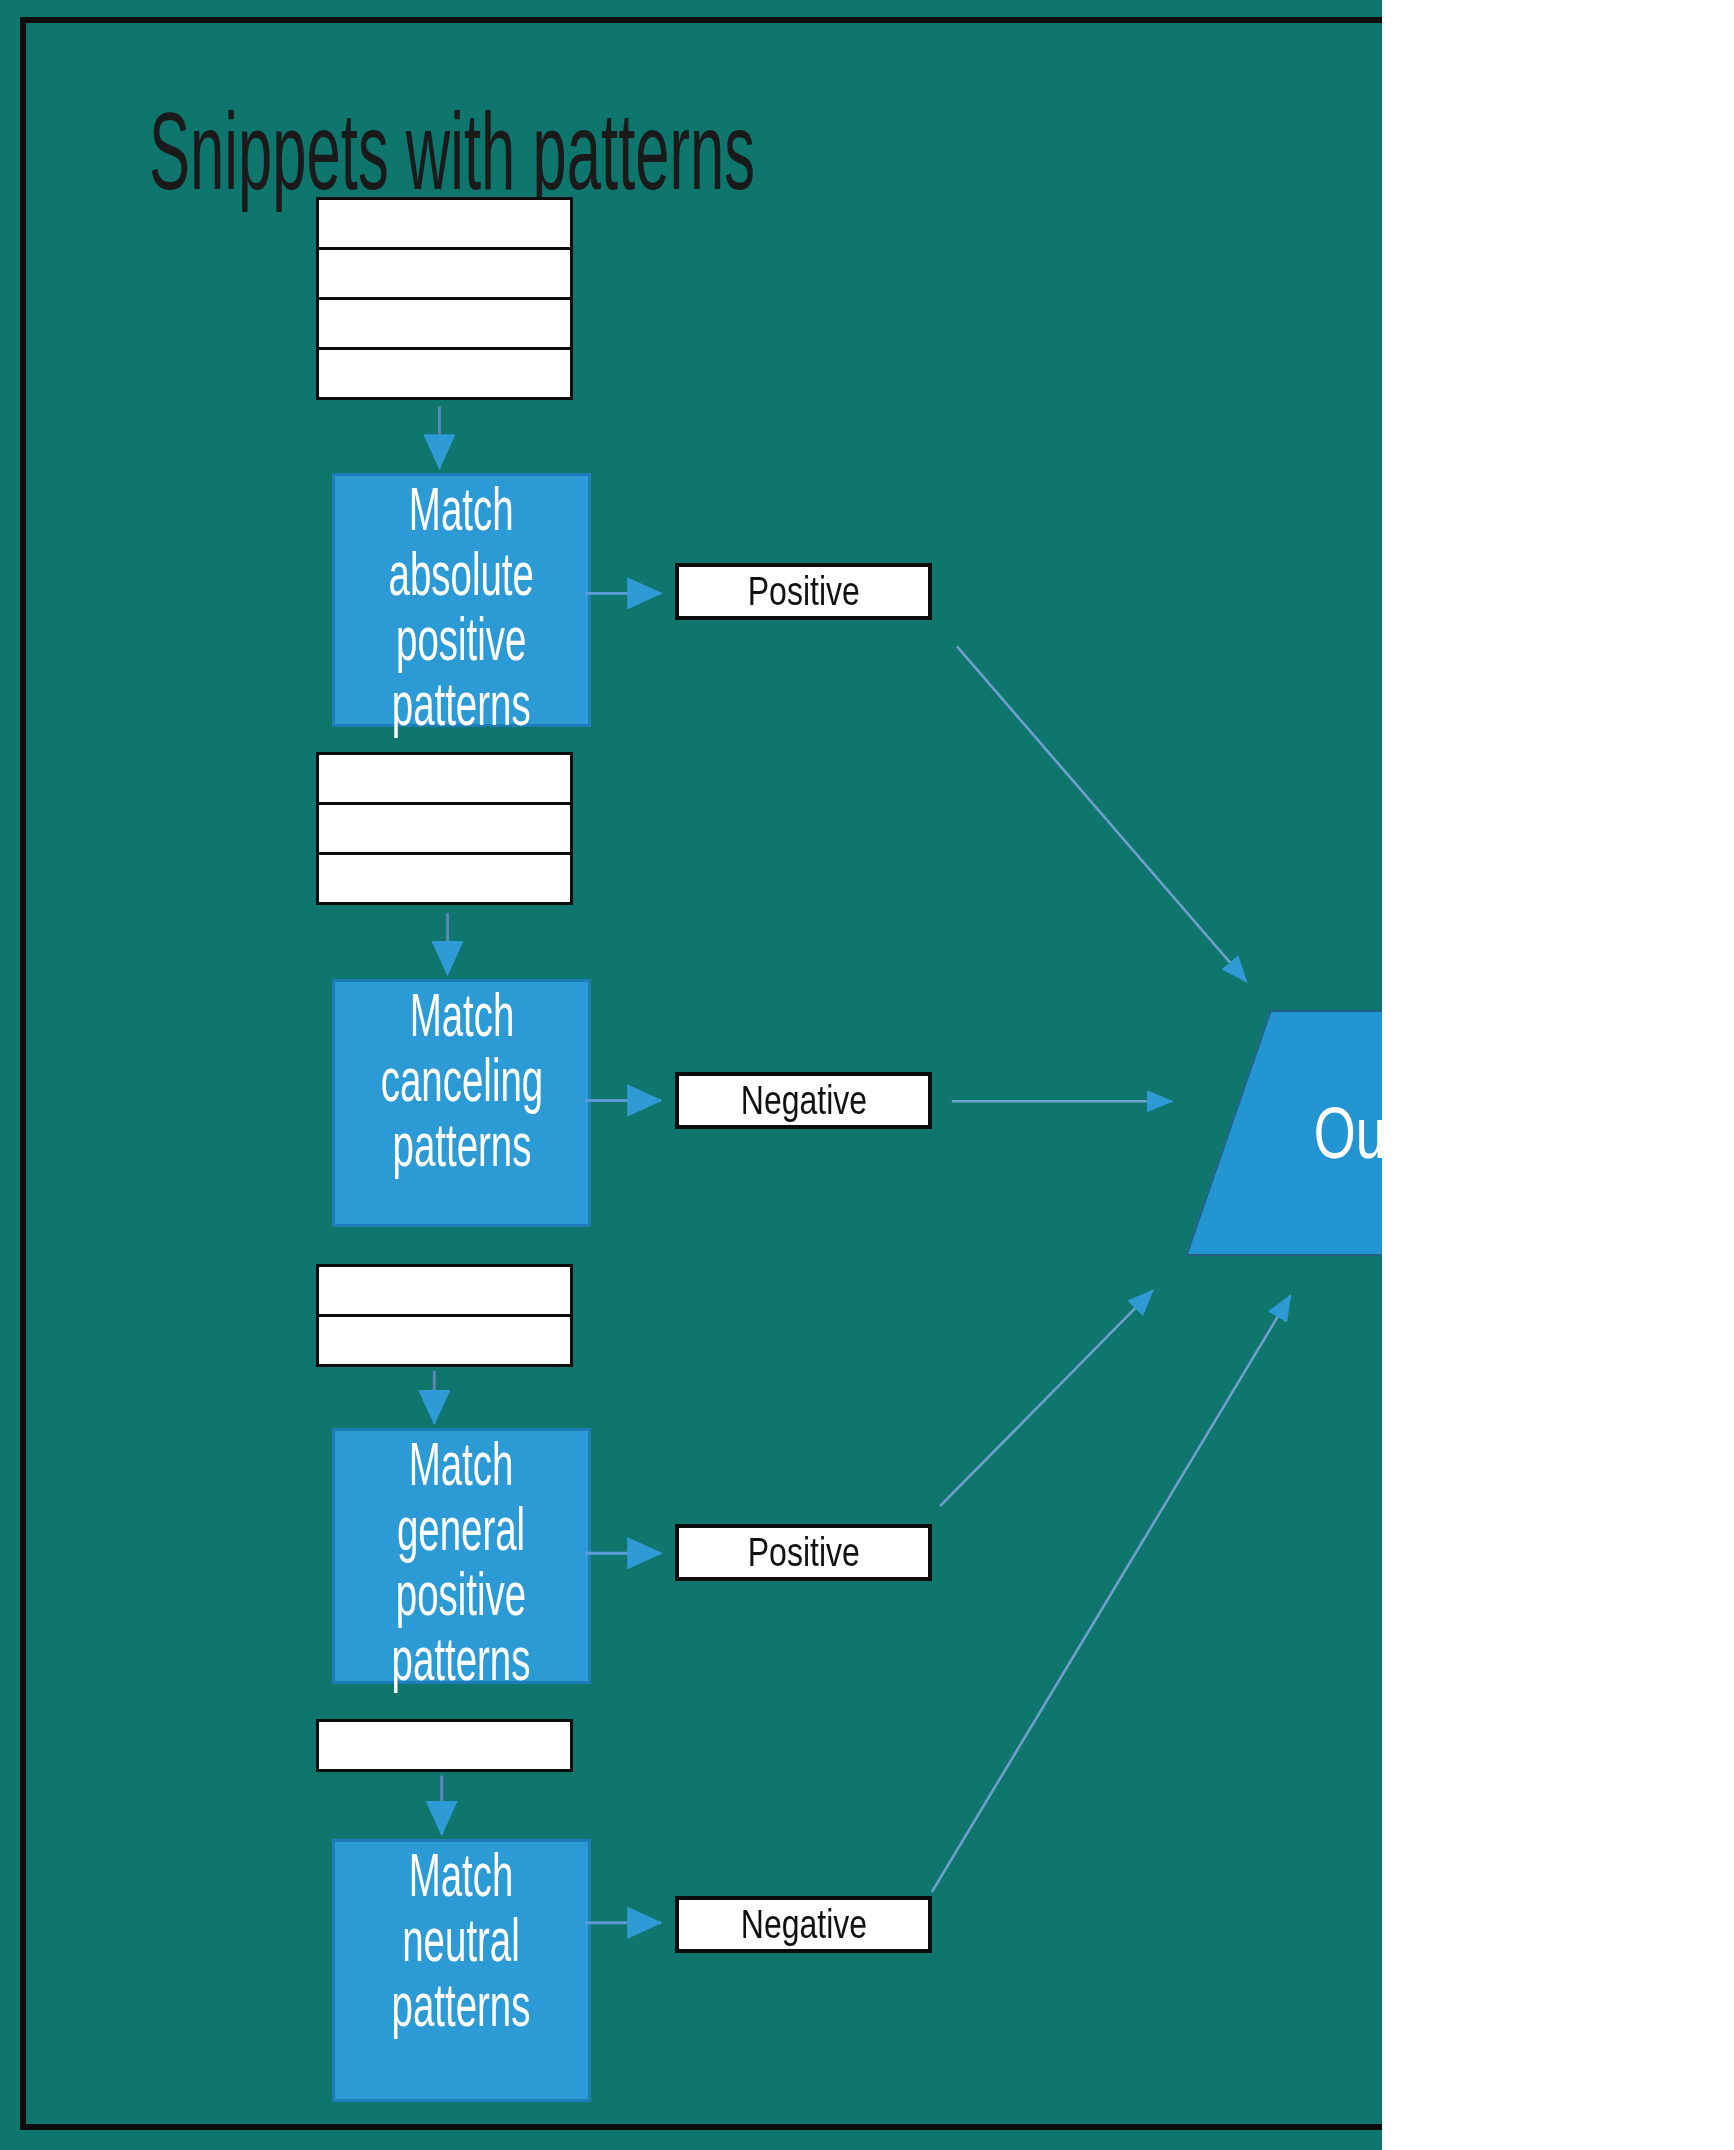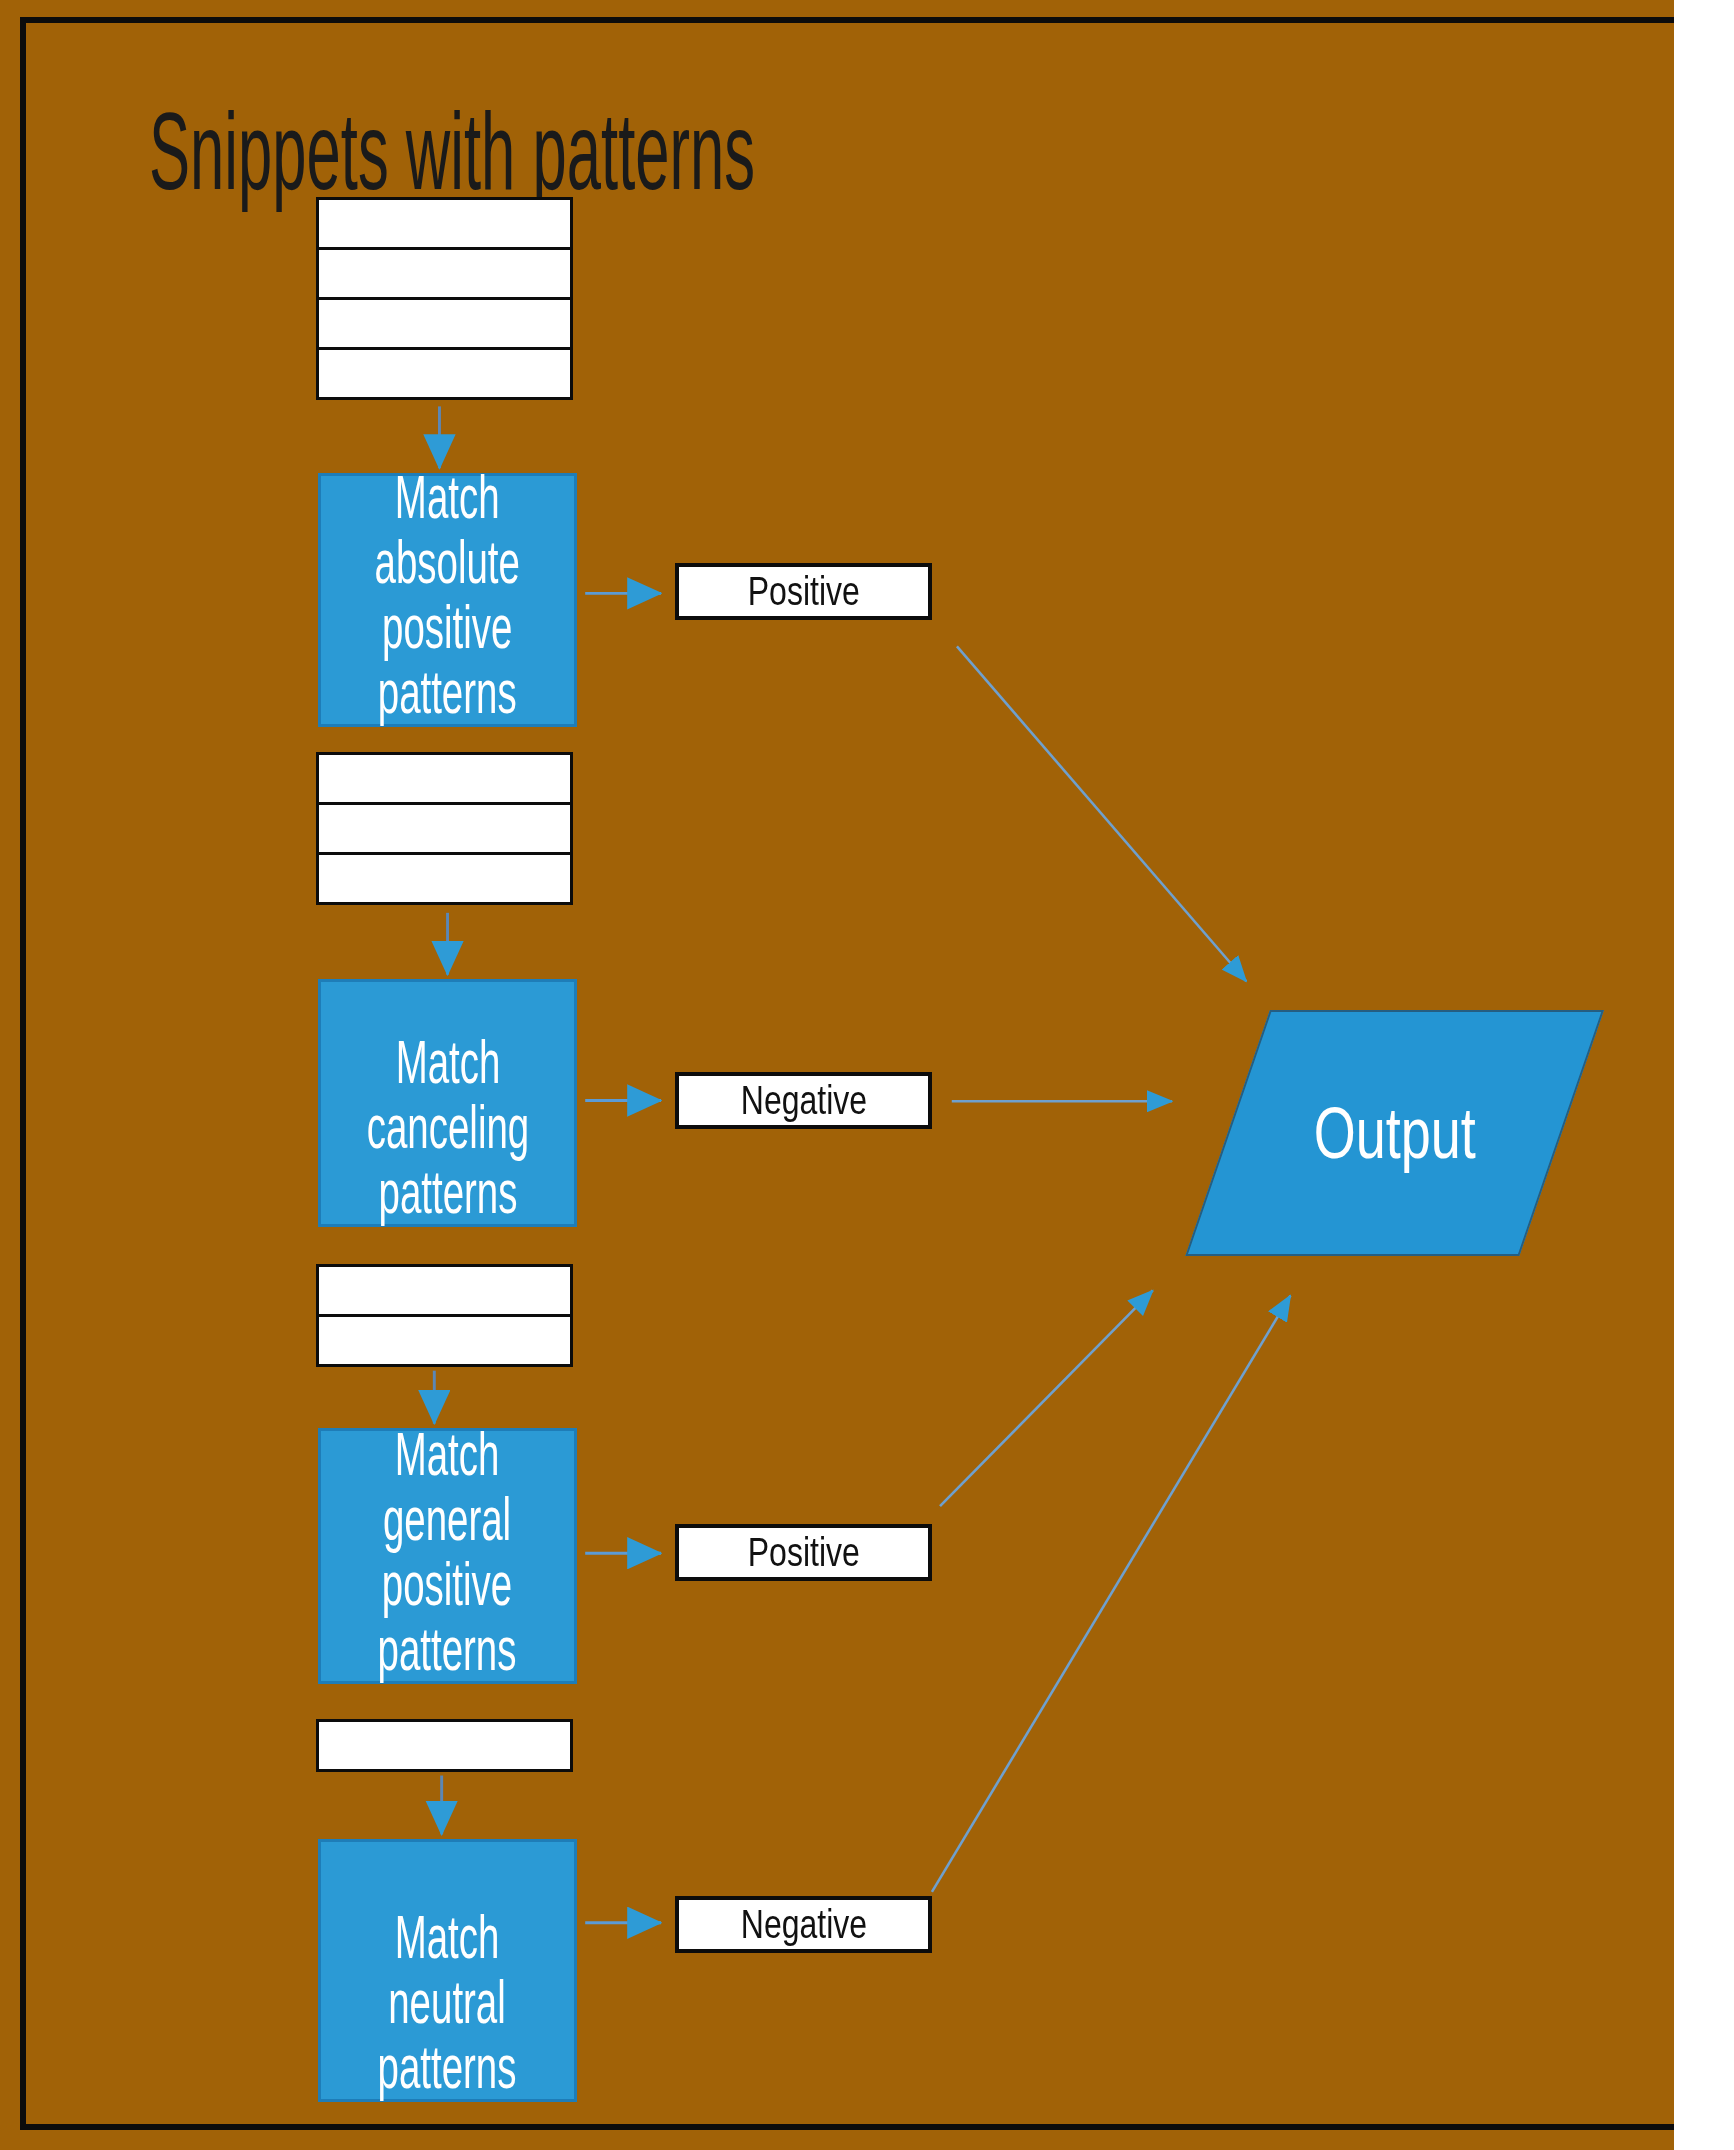--- a/index.html
+++ b/index.html
@@ -1,19 +1,19 @@
 <!DOCTYPE html>
 <html style="font-size:11.8px"><head>
 <meta charset="utf-8">
 <style>
   html,body{margin:0;padding:0;background:#ffffff;}
   #canvas{
     position:relative;
-    width:1674px;height:2151px;
-    background:#a16207;
+    width:1382px;height:2151px;
+    background:#0f766e;
     font-family:"Liberation Sans", sans-serif;
     overflow:hidden;
     text-decoration:underline;
   }
   .frame{
     position:absolute;
     left:20px;top:17px;
     width:1697px;height:2113px;
     border:6.6px solid #0c0c0c;
     box-sizing:border-box;
@@ -35,26 +35,26 @@
     border:3.7px solid #0c0c0c;
     background:#ffffff;
     box-sizing:border-box;
   }
   .stack .row{height:47px;border-top:3.7px solid #0c0c0c;background:#ffffff;}
   .stack .row:first-child{border-top:none;}
   .s1{top:197px;} .s2{top:752px;} .s3{top:1264px;} .s4{top:1719px;}
 
   .process-box{
     position:absolute;
-    left:318px;
+    left:332px;
     width:259px;
     background:#2b9ad5;
     border:3.7px solid #1e7db8;
     box-sizing:border-box;
-    display:flex;align-items:flex-end;justify-content:center;
+    display:flex;align-items:flex-start;justify-content:center;
   }
   .p1{top:473px;height:254px;}
   .p2{top:979px;height:248px;}
   .p3{top:1428px;height:256px;}
   .p4{top:1839px;height:263px;}
   .process-label{
     color:#ffffff;
     font-size:62px;
     line-height:1.05;
     text-align:center;

